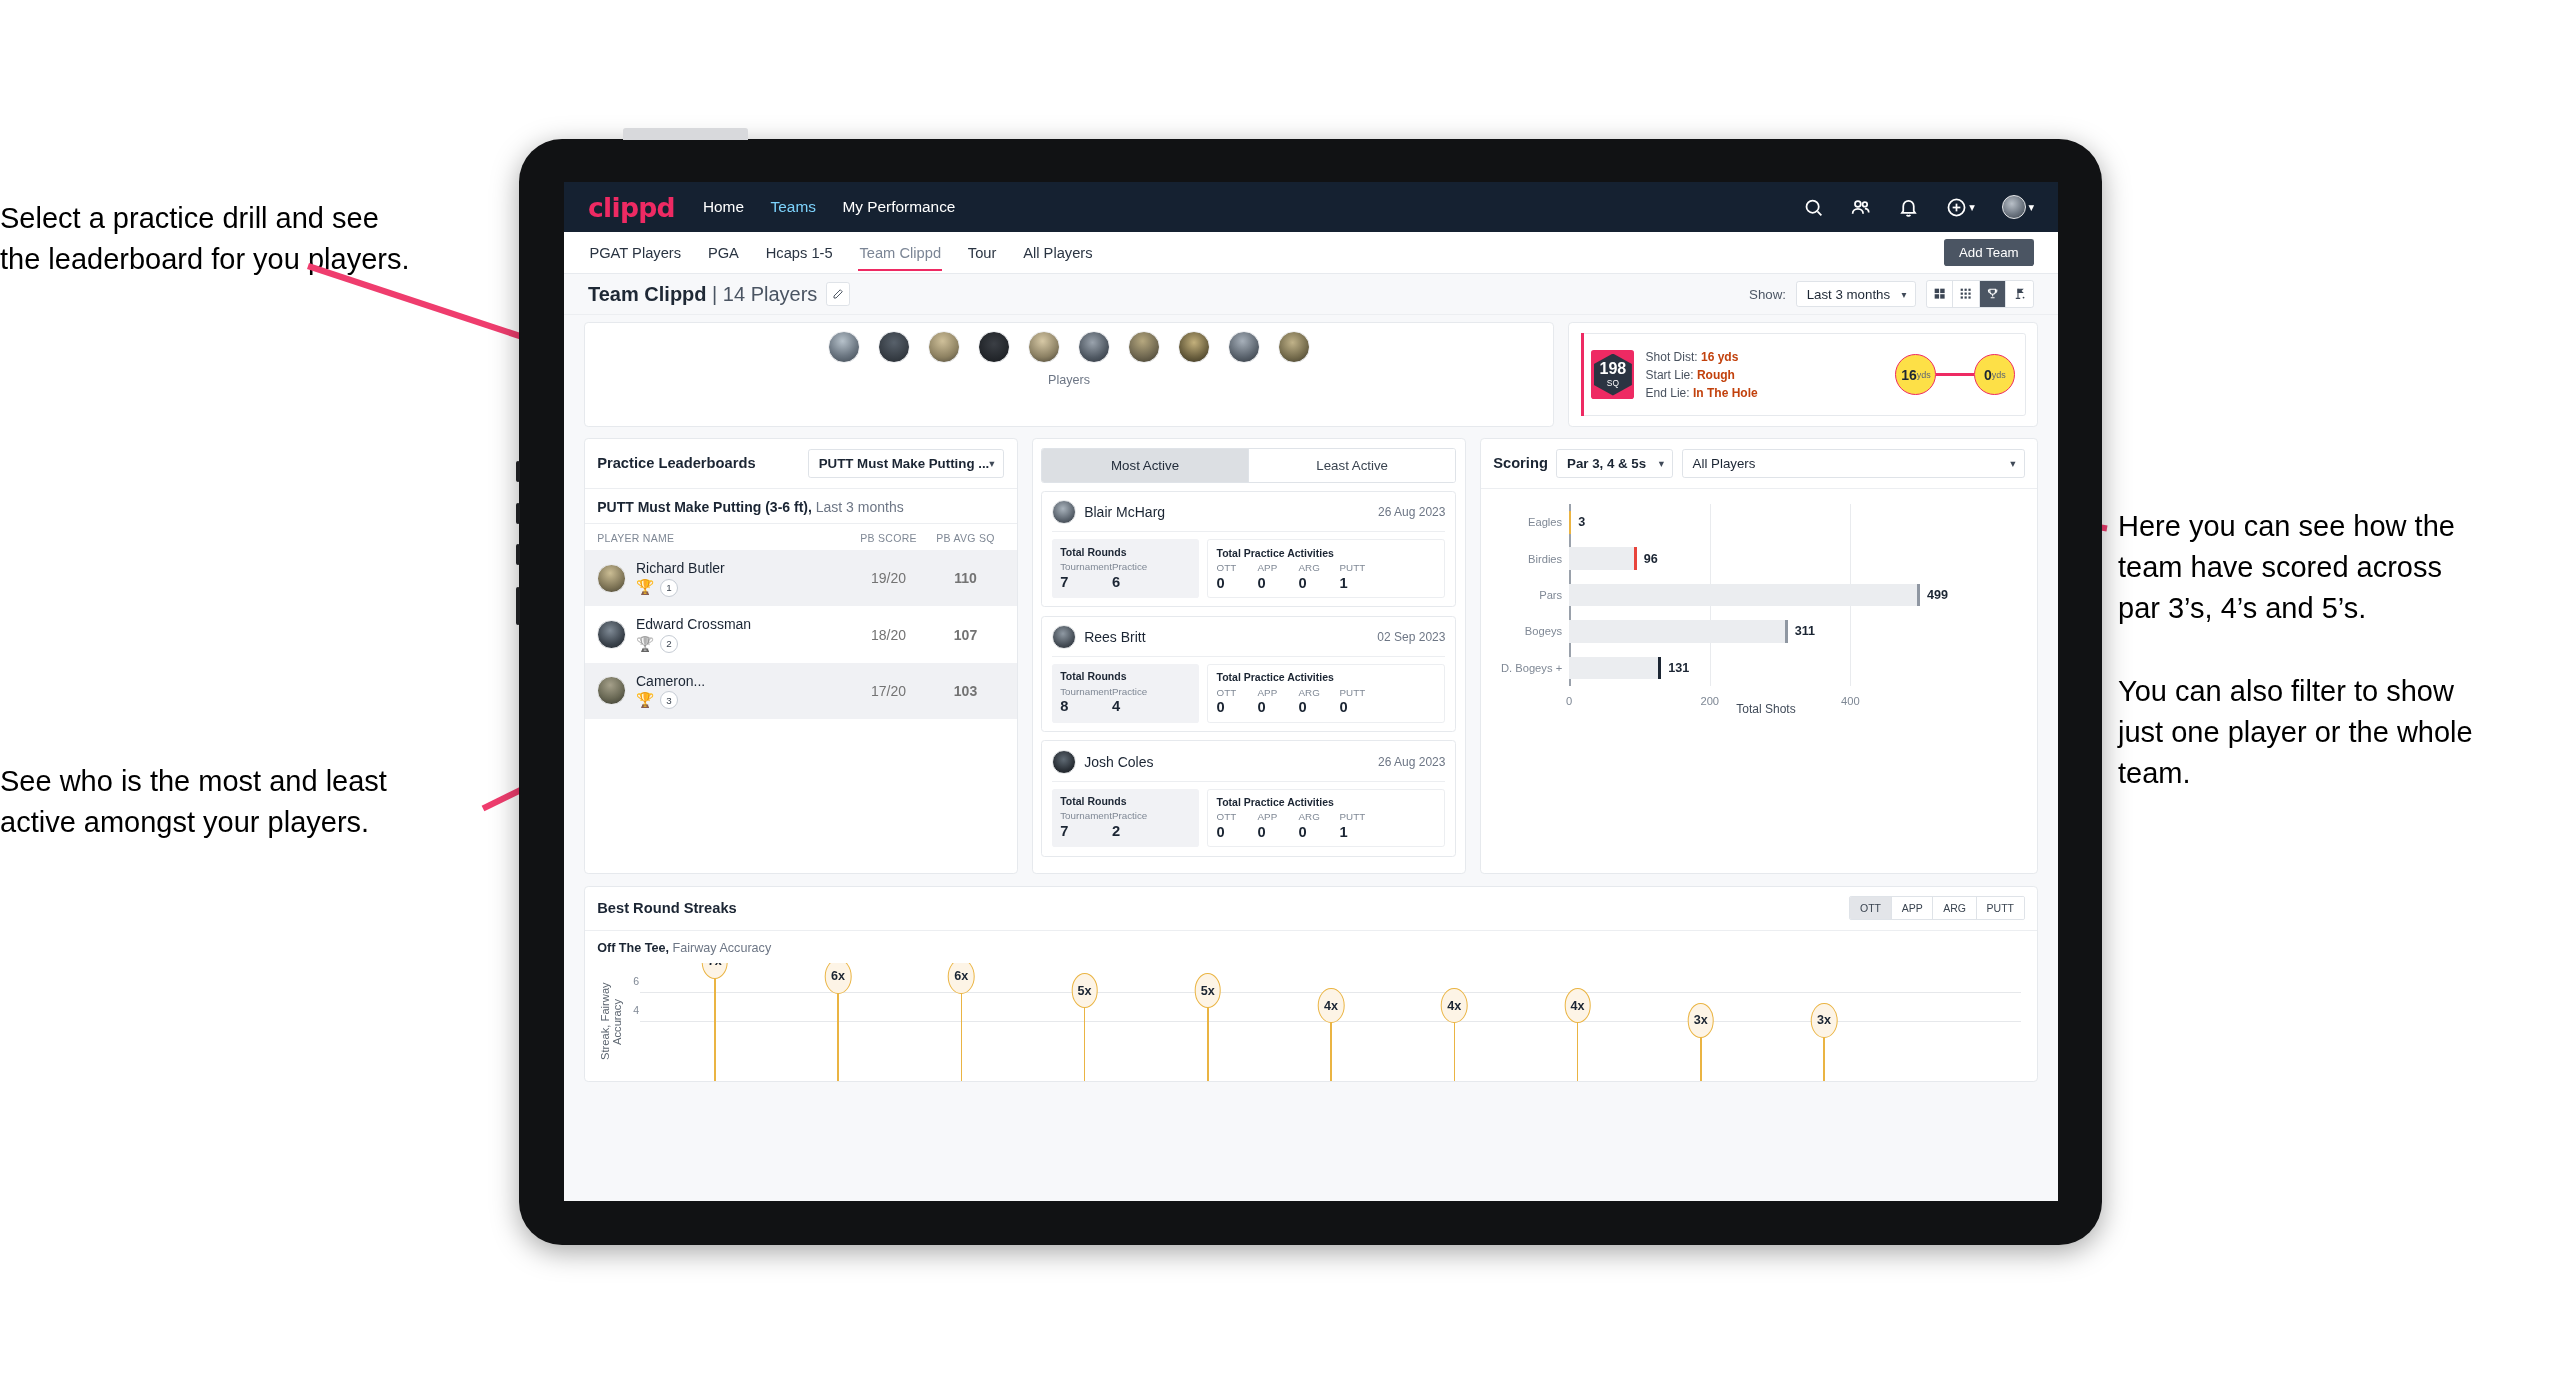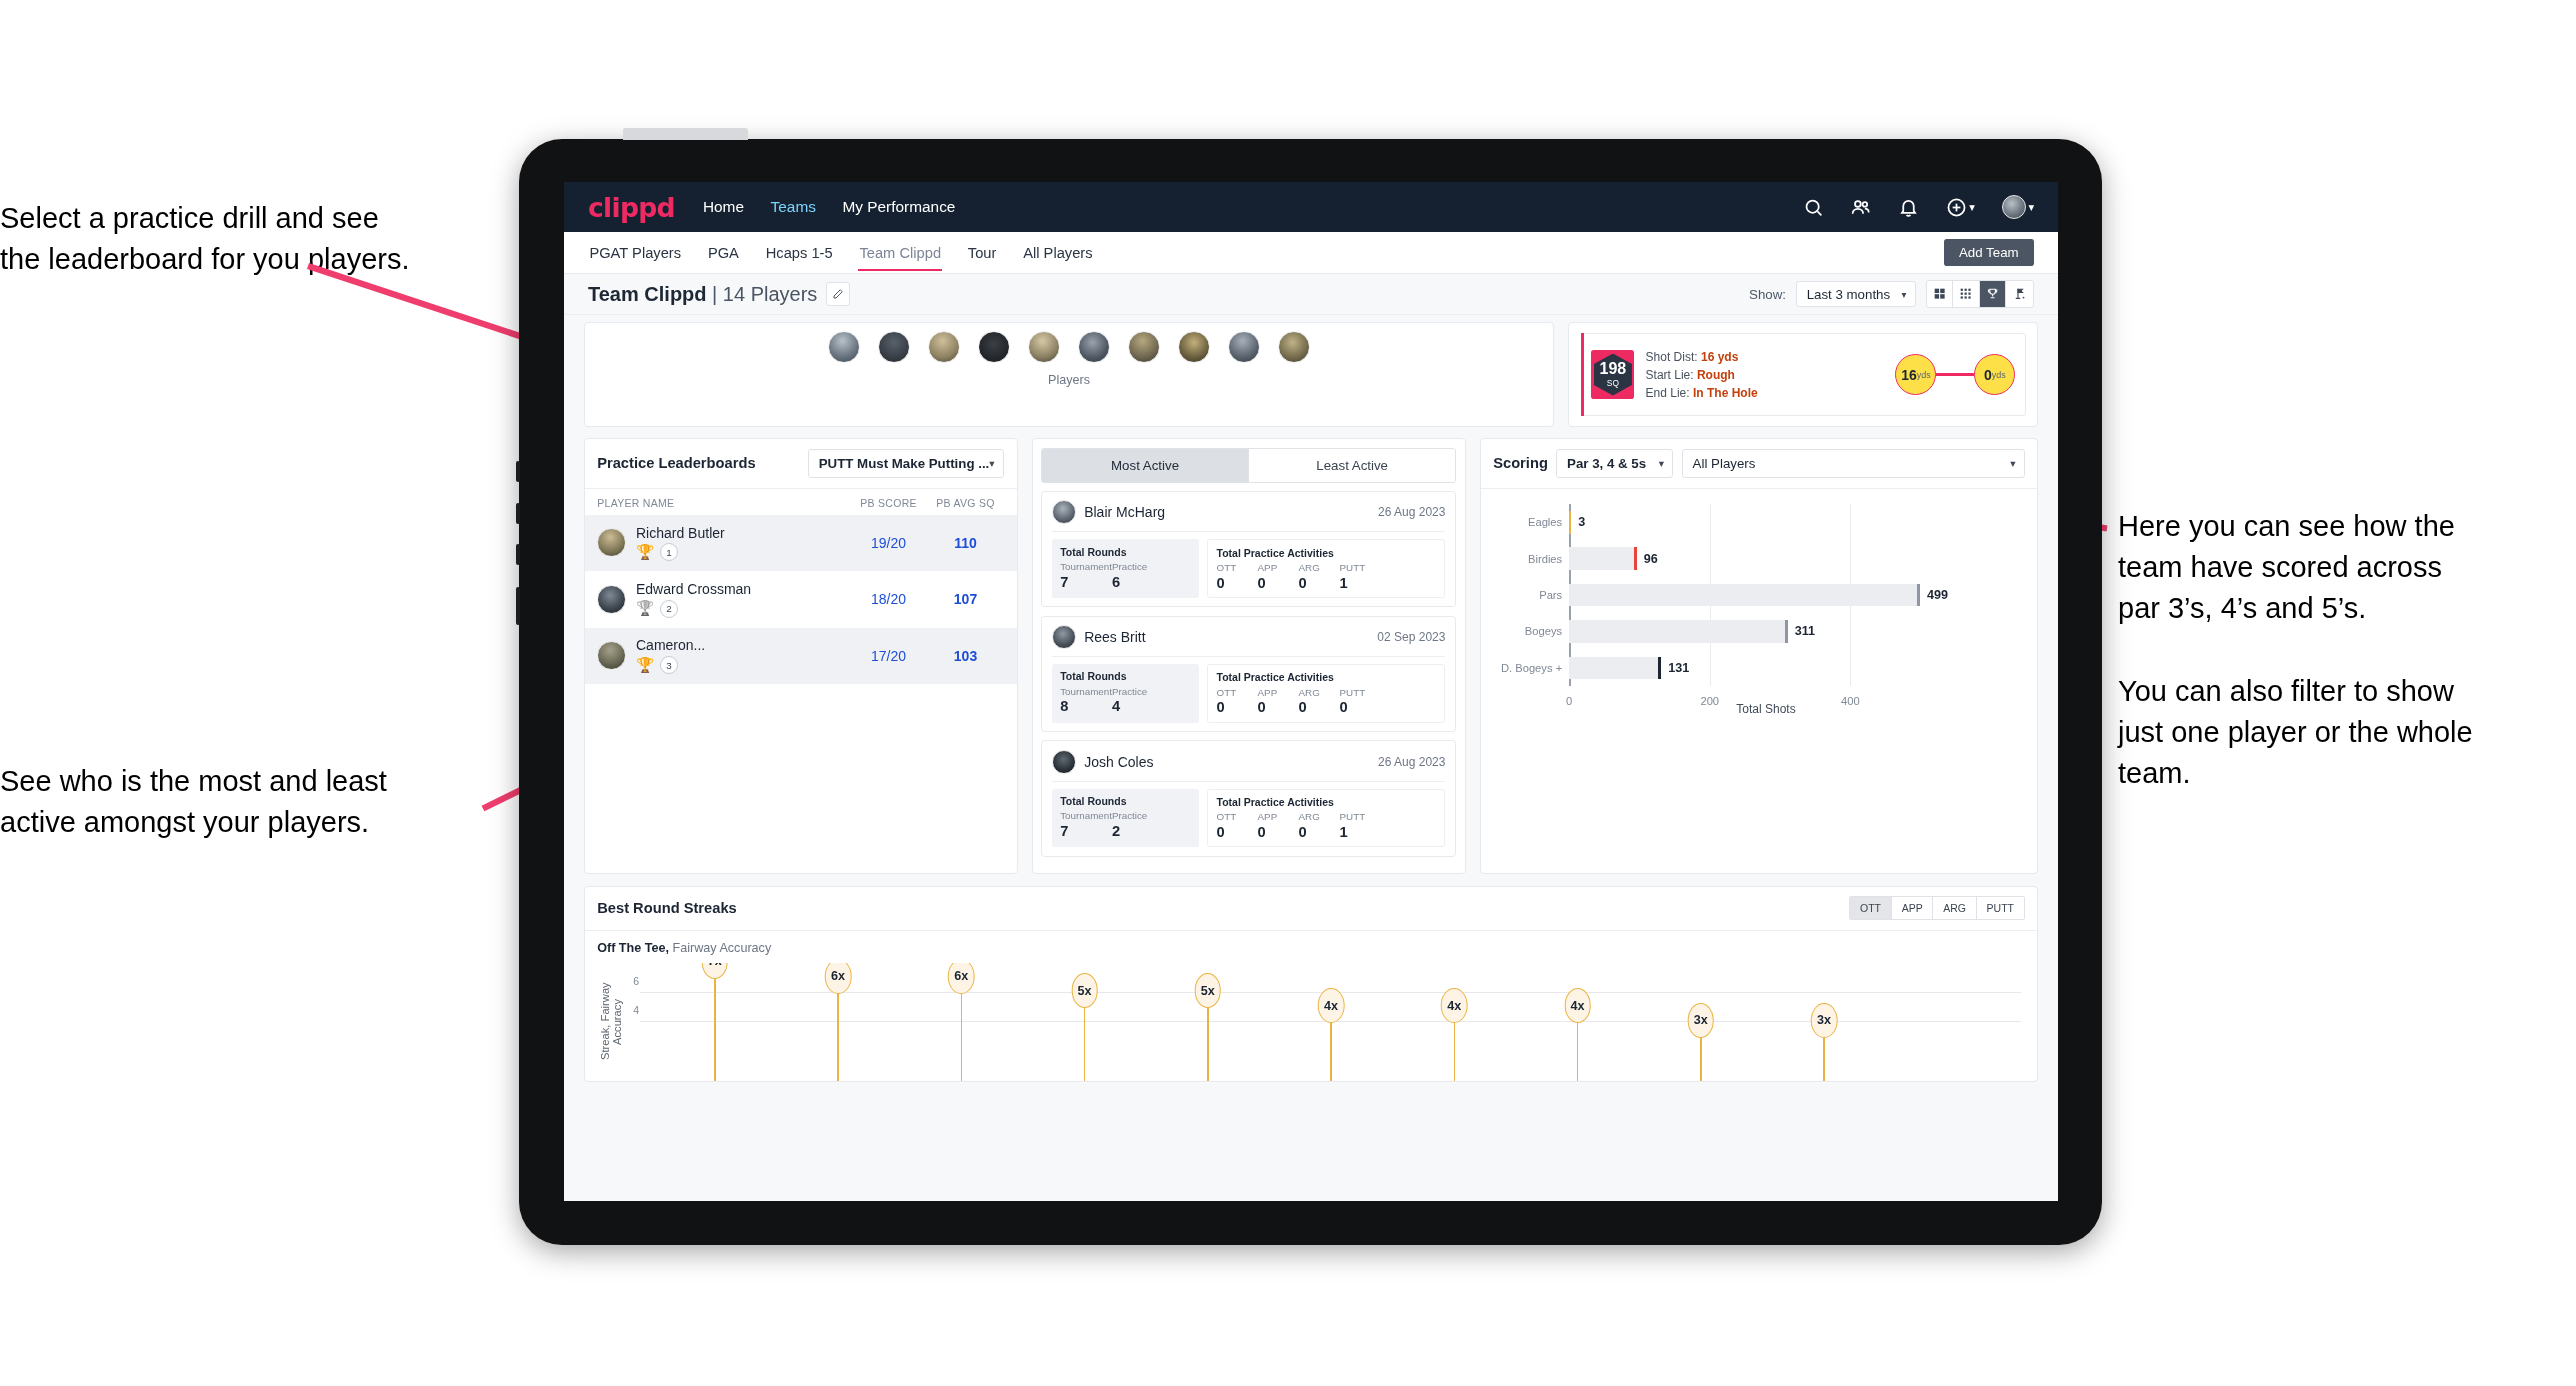--- a/index.html
+++ b/index.html
@@ -167,21 +167,21 @@
   .lb-row { display: flex; align-items: center; padding: 9.8px 12.6px; }
   .lb-row.alt { background: #f0f1f4; }
   .lb-player { flex: 1; display: flex; align-items: center; gap: 9.8px; }
   .lb-av { width: 29px; height: 29px; border-radius: 50%; border: 1.4px solid #e9eaec; }
   .lb-pname { font-size: 14px; color: #1b2533; }
   .lb-medal { display: flex; align-items: center; gap: 5.6px; margin-top: 2.8px; }
   .trophy { font-size: 14.7px; line-height: 1; }
   .rankpill { width: 18px; height: 18px; border-radius: 50%; border: 0.7px solid #c6ccd4;
               background: #fff; font-size: 9.8px; color: #3a4450; display: flex;
               align-items: center; justify-content: center; }
-  .lb-v { width: 77px; text-align: center; font-size: 14px; color: #1d4ed8; }
+  .lb-v { width: 77px; text-align: center; font-size: 14px; color: #737373; }
   .lb-v.b { font-weight: 700; }
   .lb-btn { margin: 7px 12.6px 12.6px; background: #4b5563; color: #fff; text-align: center;
             font-size: 14px; padding: 10.5px 0; border-radius: 2.8px; }
 
   
   .act-card { width: 434px; padding: 8.4px; }
   .seg { display: flex; border: 0.7px solid #dfe3e8; border-radius: 2.8px; overflow: hidden; margin-bottom: 8.4px; }
   .seg-btn { flex: 1; text-align: center; font-size: 13.3px; color: #3a4450; padding: 9px 0; background:#fff;
              border-right: 0.7px solid #dfe3e8; }
   .seg-btn:last-child { border-right: none; }
@@ -445,20 +445,23 @@
         <div class="mid-row">
 
           <div class="card lb-card">
             <div class="lb-head">
               <div class="lb-title">Practice Leaderboards</div>
               <div class="lb-select">
                 <span>PUTT Must Make Putting ...</span>
                 <span class="cv">▾</span>
               </div>
             </div>
+            <div class="lb-sub">
+              <b>PUTT Must Make Putting (3-6 ft),</b><span> Last 3 months</span>
+            </div>
             <div class="lb-colhead">
               <div class="c1">PLAYER NAME</div>
               <div class="c2">PB SCORE</div>
               <div class="c3">PB AVG SQ</div>
             </div>
 
             <div class="lb-row alt">
               <div class="lb-player">
                 <div class="lb-av" style="background:radial-gradient(circle at 45% 30%,#cbbd94,#7e7456 60%,#433f30)"></div>
                 <div>

